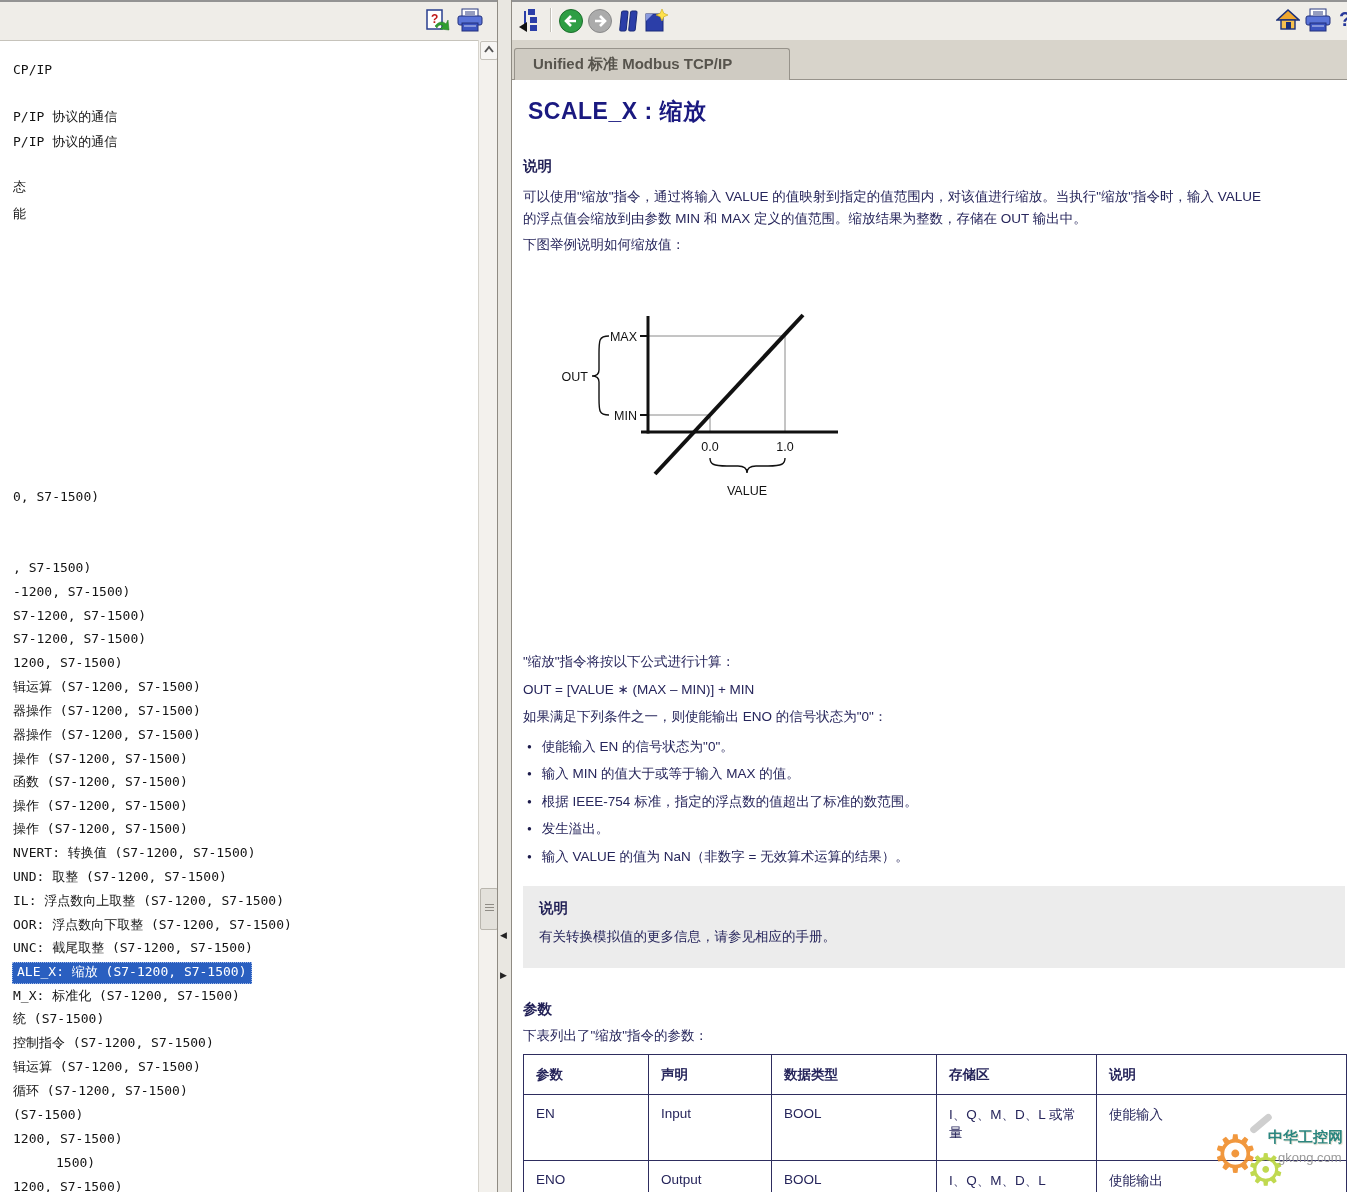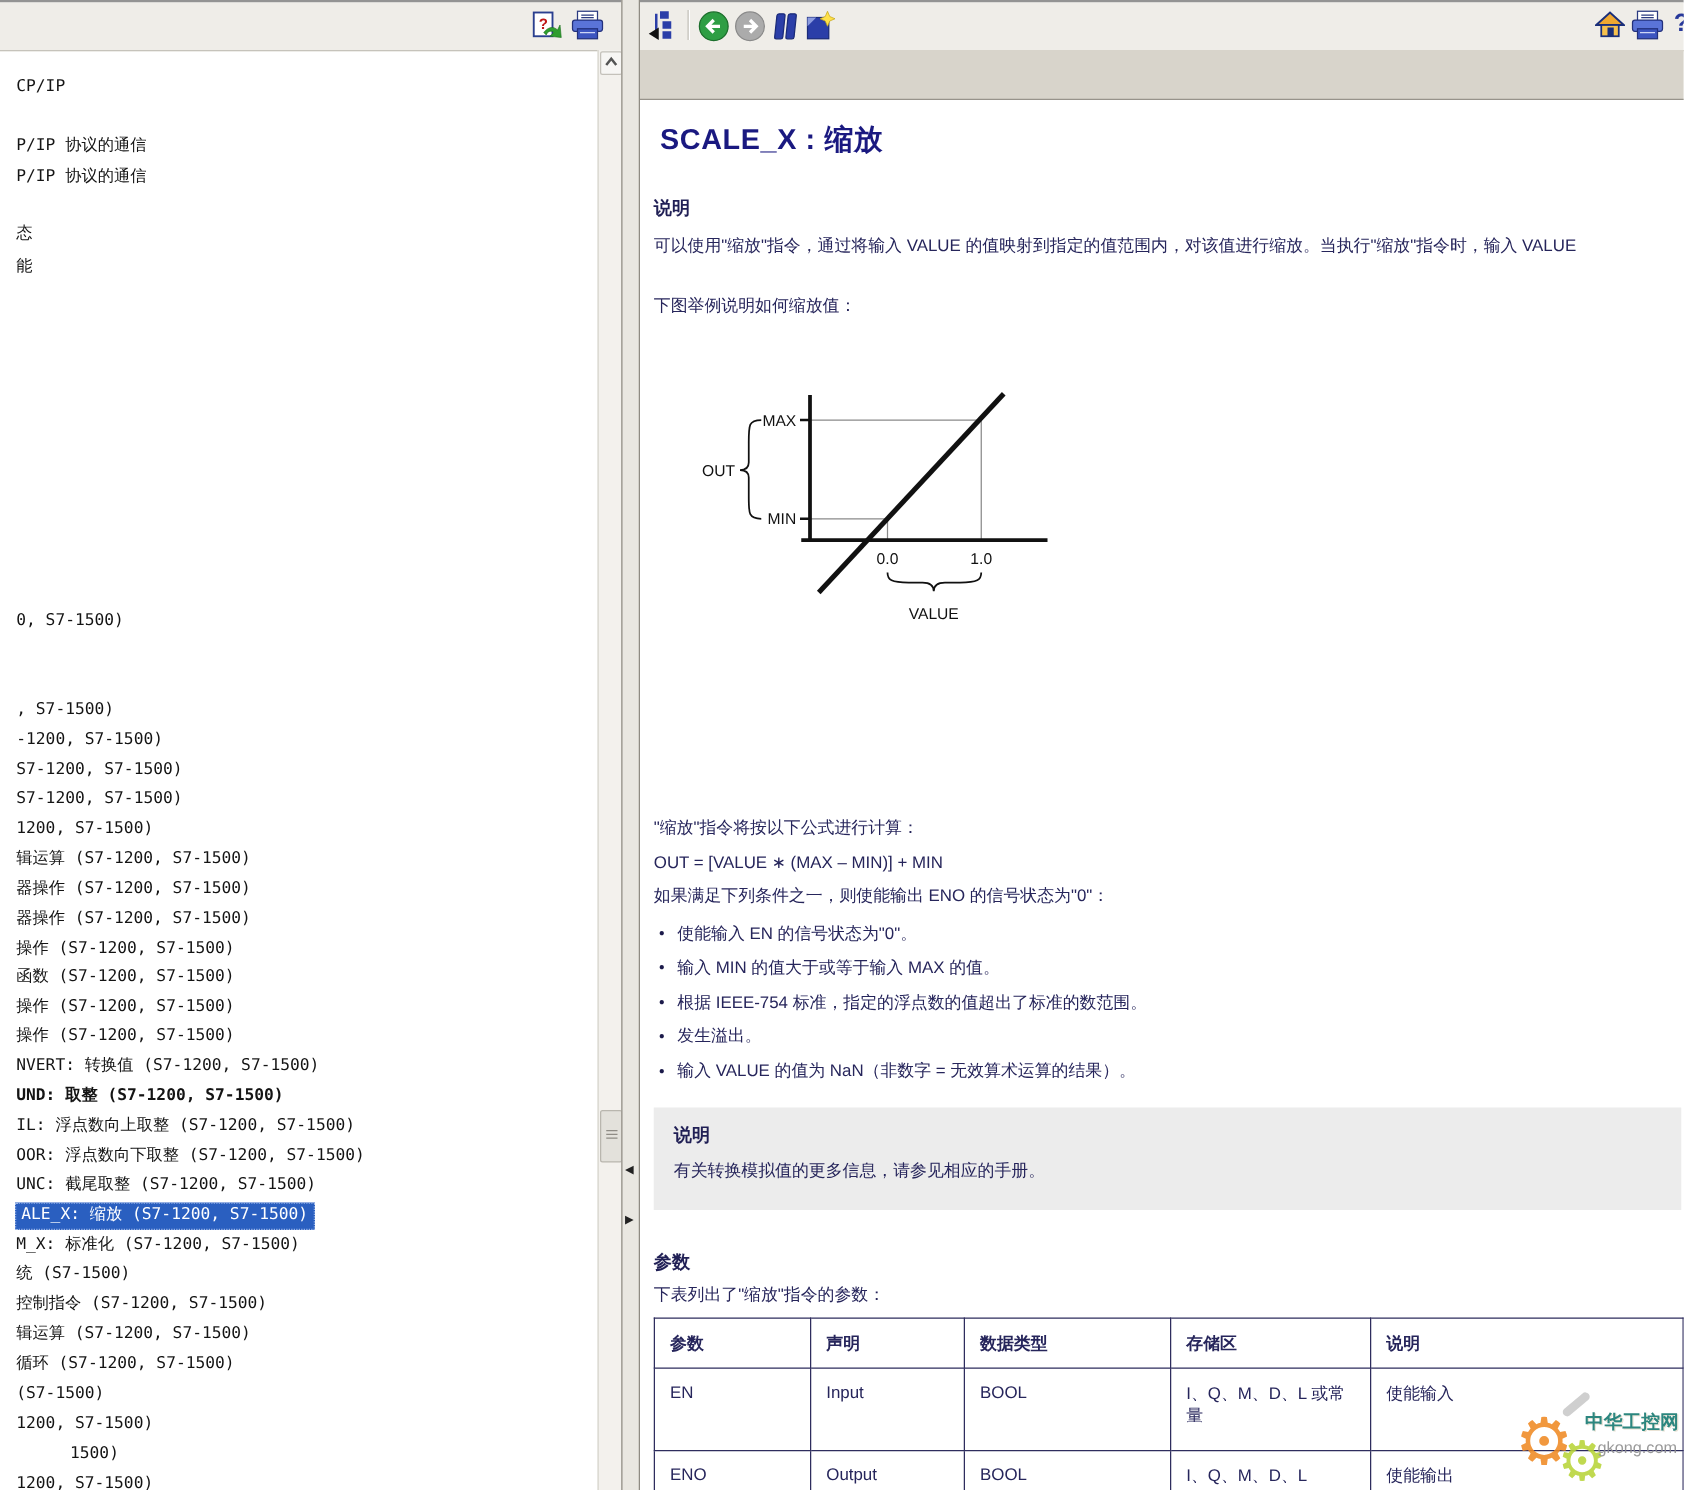--- a/index.html
+++ b/index.html
@@ -108,21 +108,21 @@
     <div class="tree-row" style="top: 573px;">S7-1200, S7-1500)</div>
     <div class="tree-row" style="top: 597px;">1200, S7-1500)</div>
     <div class="tree-row" style="top: 621px;">辑运算 (S7-1200, S7-1500)</div>
     <div class="tree-row" style="top: 645px;">器操作 (S7-1200, S7-1500)</div>
     <div class="tree-row" style="top: 669px;">器操作 (S7-1200, S7-1500)</div>
     <div class="tree-row" style="top: 693px;">操作 (S7-1200, S7-1500)</div>
     <div class="tree-row" style="top: 716px;">函数 (S7-1200, S7-1500)</div>
     <div class="tree-row" style="top: 740px;">操作 (S7-1200, S7-1500)</div>
     <div class="tree-row" style="top: 763px;">操作 (S7-1200, S7-1500)</div>
     <div class="tree-row" style="top: 787px;">NVERT: 转换值 (S7-1200, S7-1500)</div>
-    <div class="tree-row" style="top: 811px; font-weight: bold;">UND: 取整 (S7-1200, S7-1500)</div>
+    <div class="tree-row" style="top: 811px;">UND: 取整 (S7-1200, S7-1500)</div>
     <div class="tree-row" style="top: 835px;">IL: 浮点数向上取整 (S7-1200, S7-1500)</div>
     <div class="tree-row" style="top: 859px;">OOR: 浮点数向下取整 (S7-1200, S7-1500)</div>
     <div class="tree-row" style="top: 882px; text-align: center;">UNC: 截尾取整 (S7-1200, S7-1500)</div>
     <div class="tree-row sel" style="top: 906px;">ALE_X: 缩放 (S7-1200, S7-1500)</div>
     <div class="tree-row" style="top: 930px;">M_X: 标准化 (S7-1200, S7-1500)</div>
     <div class="tree-row" style="top: 953px;">统 (S7-1500)</div>
     <div class="tree-row" style="top: 977px;">控制指令 (S7-1200, S7-1500)</div>
     <div class="tree-row" style="top: 1001px;">辑运算 (S7-1200, S7-1500)</div>
     <div class="tree-row" style="top: 1025px;">循环 (S7-1200, S7-1500)</div>
     <div class="tree-row" style="top: 1049px;">(S7-1500)</div>
@@ -202,28 +202,30 @@
       <line x1="9" y1="6" x2="19" y2="6" stroke="#2a3a80"></line>
       <rect x="2" y="8" width="24" height="9" rx="2" fill="#5a74d8" stroke="#22307c"></rect>
       <rect x="6" y="15" width="16" height="8" fill="#3c55c0" stroke="#22307c"></rect>
       <line x1="8" y1="18" x2="20" y2="18" stroke="#cdd6f6"></line>
     </svg>
   </span>
 </div>
 <span id="help-sliver" class="abs">?</span>
 
 <div id="tabstrip" class="abs">
+  <div id="tab-inactive" class="tab">Unified 标准 Modbus TCP/IP</div>
 </div>
 
 <div id="content" class="abs">
 
   <div id="doc-title" class="abs">SCALE_X : 缩放</div>
 
   <div class="abs h2" style="left:11px;top:77px">说明</div>
   <div class="abs line" style="left:11px;top:108px">可以使用"缩放"指令，通过将输入 VALUE 的值映射到指定的值范围内，对该值进行缩放。当执行"缩放"指令时，输入 VALUE</div>
+  <div class="abs line" style="left:11px;top:130px">的浮点值会缩放到由参数 MIN 和 MAX 定义的值范围。缩放结果为整数，存储在 OUT 输出中。</div>
   <div class="abs line" style="left:11px;top:156px">下图举例说明如何缩放值：</div>
 
   <svg class="abs" style="left:33px;top:212px" width="320" height="212" viewBox="0 0 320 212">
     <line x1="103" y1="44" x2="240" y2="44" stroke="#8a8a8a" stroke-width="1"></line>
     <line x1="103" y1="123" x2="165" y2="123" stroke="#8a8a8a" stroke-width="1"></line>
     <line x1="165" y1="123" x2="165" y2="140" stroke="#8a8a8a" stroke-width="1"></line>
     <line x1="240" y1="44" x2="240" y2="140" stroke="#8a8a8a" stroke-width="1"></line>
     <line x1="103" y1="24" x2="103" y2="141.5" stroke="#111" stroke-width="3"></line>
     <line x1="96" y1="140" x2="293" y2="140" stroke="#111" stroke-width="3"></line>
     <line x1="95" y1="44" x2="103" y2="44" stroke="#111" stroke-width="2"></line>

